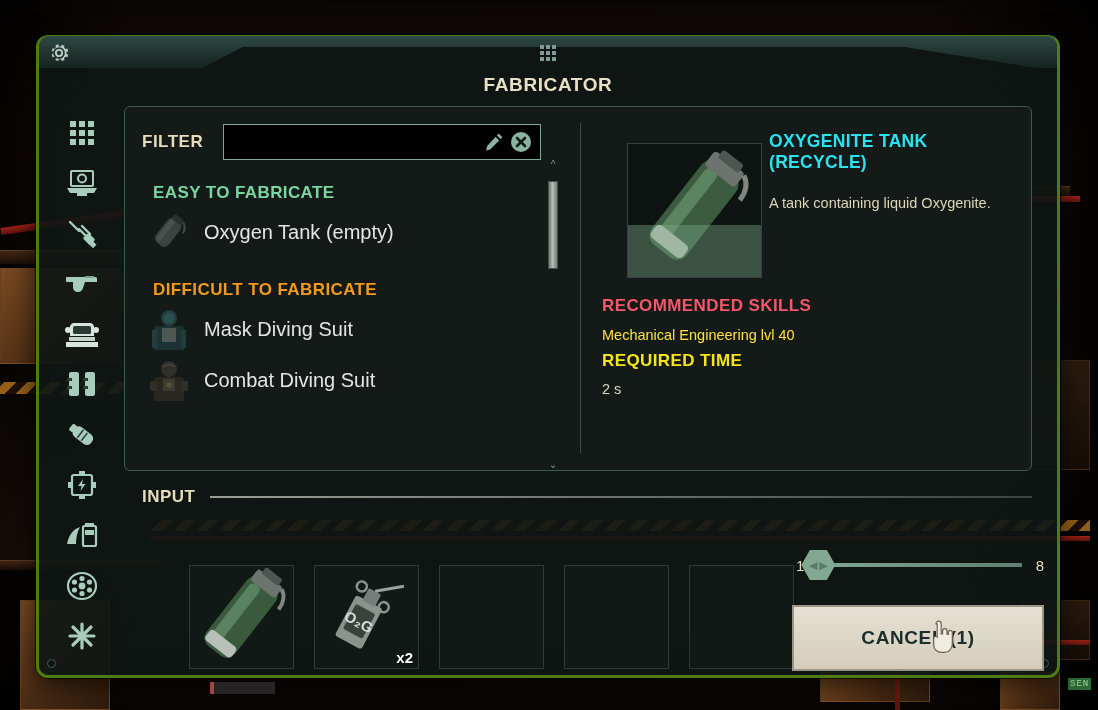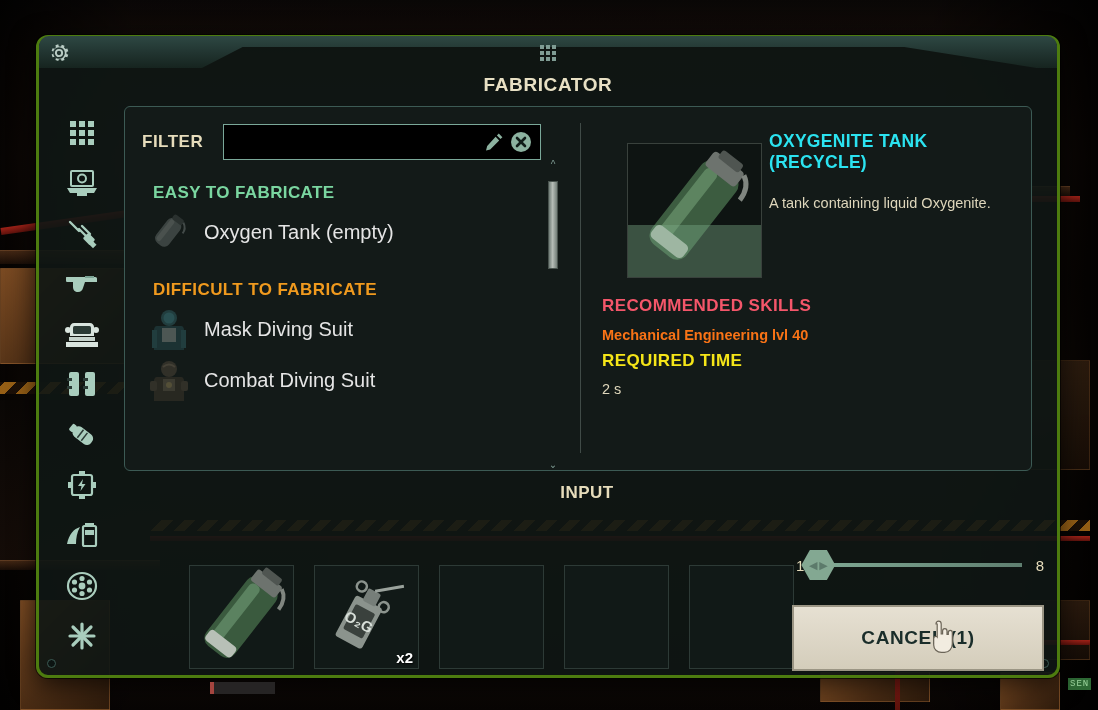--- a/index.html
+++ b/index.html
@@ -232,37 +232,37 @@
     width: 250px;
     color: #ded6bb; font-size: 14.5px; margin-top: 36px;
   }
   #skills-head {
     position: absolute; left: 5px; top: 173px;
     color: #f4566a; font-size: 17px; font-weight: bold;
     letter-spacing: .4px;
   }
   #skills-body {
     position: absolute; left: 5px; top: 204px;
-    color: #f97316; font-size: 14.5px; font-weight: bold;
+    color: #fde047; font-size: 14.5px;
   }
   #time-head {
     position: absolute; left: 5px; top: 228px;
     color: #f5e518; font-size: 17px; font-weight: bold;
     letter-spacing: .4px;
   }
   #time-body {
     position: absolute; left: 5px; top: 258px;
     color: #ded6bb; font-size: 14.5px;
   }
 
   
   #input-header {
     position: absolute; left: 103px; top: 445px;
     width: 890px; height: 28px;
-    display: flex; align-items: center; gap: 14px; flex-direction: column;
+    display: flex; align-items: center; gap: 14px;
   }
   #input-label {
     color: #e6dcbb; font-size: 17px; font-weight: bold; letter-spacing: .5px;
   }
   #input-rule {
     flex: 1; height: 2px;
     background: linear-gradient(90deg, rgba(200,205,195,.75), rgba(200,205,195,.25));
   }
 
   #slots {

